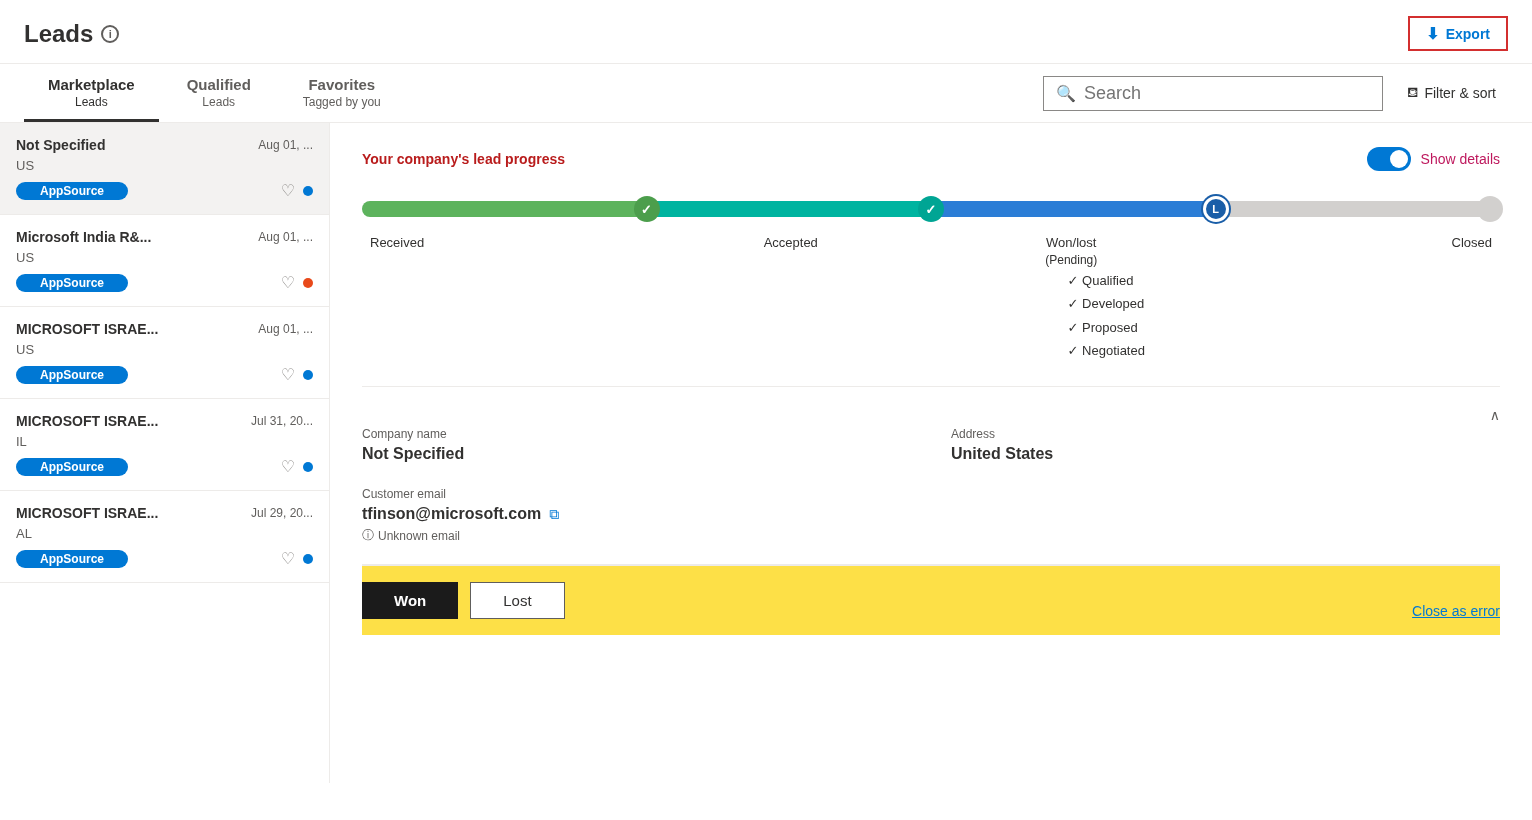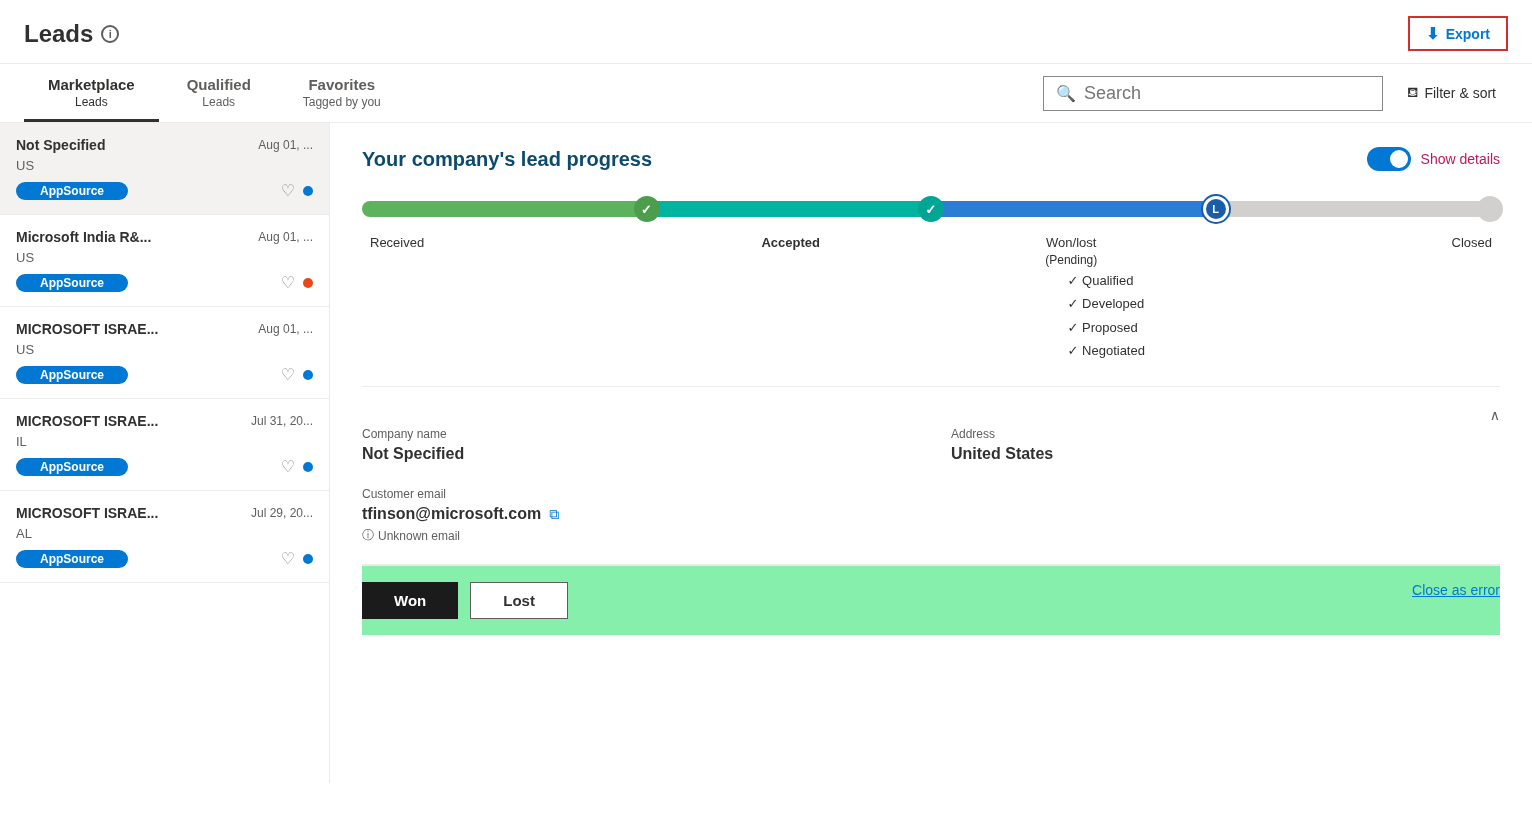--- a/index.html
+++ b/index.html
@@ -173,21 +173,21 @@
       border-bottom: 1px solid #edebe9;
       padding-bottom: 24px;
       margin-bottom: 0;
     }
     .progress-header {
       display: flex;
       align-items: center;
       justify-content: space-between;
       margin-bottom: 20px;
     }
-    .progress-title { font-size: 20px; font-weight: 600; color: #0c4a6e; }
+    .progress-title { font-size: 14px; font-weight: 600; color: #b91c1c; }
     .toggle-container {
       display: flex;
       align-items: center;
       gap: 10px;
     }
     .toggle-switch {
       width: 44px; height: 24px;
       background: #0078d4;
       border-radius: 12px;
       position: relative;
@@ -249,26 +249,26 @@
       color: #605e5c;
       display: flex;
       align-items: center;
       gap: 4px;
       margin-top: 4px;
     }
 
     
     .action-bar {
       display: flex;
-      align-items: flex-start;
+      align-items: flex-end;
       gap: 12px;
       padding: 16px 0;
       justify-content: space-between;
       border-top: 1px solid #edebe9;
-      background: #86efac;
+      background: #fde047;
       position: sticky;
       bottom: 0;
     }
     .action-bar-left {
       display: flex;
       gap: 12px;
     }
     .btn-won {
       background: #1b1b1b;
       color: #fff;
@@ -277,21 +277,21 @@
       font-size: 15px;
       font-weight: 600;
       cursor: pointer;
     }
     .btn-lost {
       background: #fff;
       color: #323130;
       border: 1.5px solid #605e5c;
       padding: 1px 32px;
       font-size: 15px;
-      font-weight: 700;
+      font-weight: 400;
       cursor: pointer;
     }
     .btn-close-error {
       background: transparent;
       border: none;
       color: #0078d4;
       font-size: 14px;
       cursor: pointer;
       text-decoration: underline;
     }
@@ -458,21 +458,21 @@
 
         <div class="node node-teal" style="left:50%;">✓</div>
 
         <div class="node node-blue" style="left:75%; font-size:11px;">L</div>
 
         <div class="node" style="left:calc(100% - 10px); background:#d2d0ce;"></div>
       </div>
 
       <div style="display:flex; width:100%; margin-top:4px;">
         <div style="flex:1; text-align:left; font-size:13px; padding-left:8px;">Received</div>
-        <div style="flex:1; text-align:center; font-size:13px;font-weight:bold;">Accepted</div>
+        <div style="flex:1; text-align:center; font-size:13px;">Accepted</div>
         <div style="flex:1; text-align:center; font-size:13px; line-height:1.3;">Won/lost<br><span style="font-size:12px;">(Pending)</span></div>
         <div style="flex:1; text-align:right; font-size:13px; padding-right:8px;">Closed</div>
       </div>
 
       <div style="margin-left:62%; font-size:13px; color:#323130; line-height:1.8;">
         <div>✓ <span>Qualified</span></div>
         <div>✓ <span>Developed</span></div>
         <div>✓ <span>Proposed</span></div>
         <div>✓ <span>Negotiated</span></div>
       </div>

